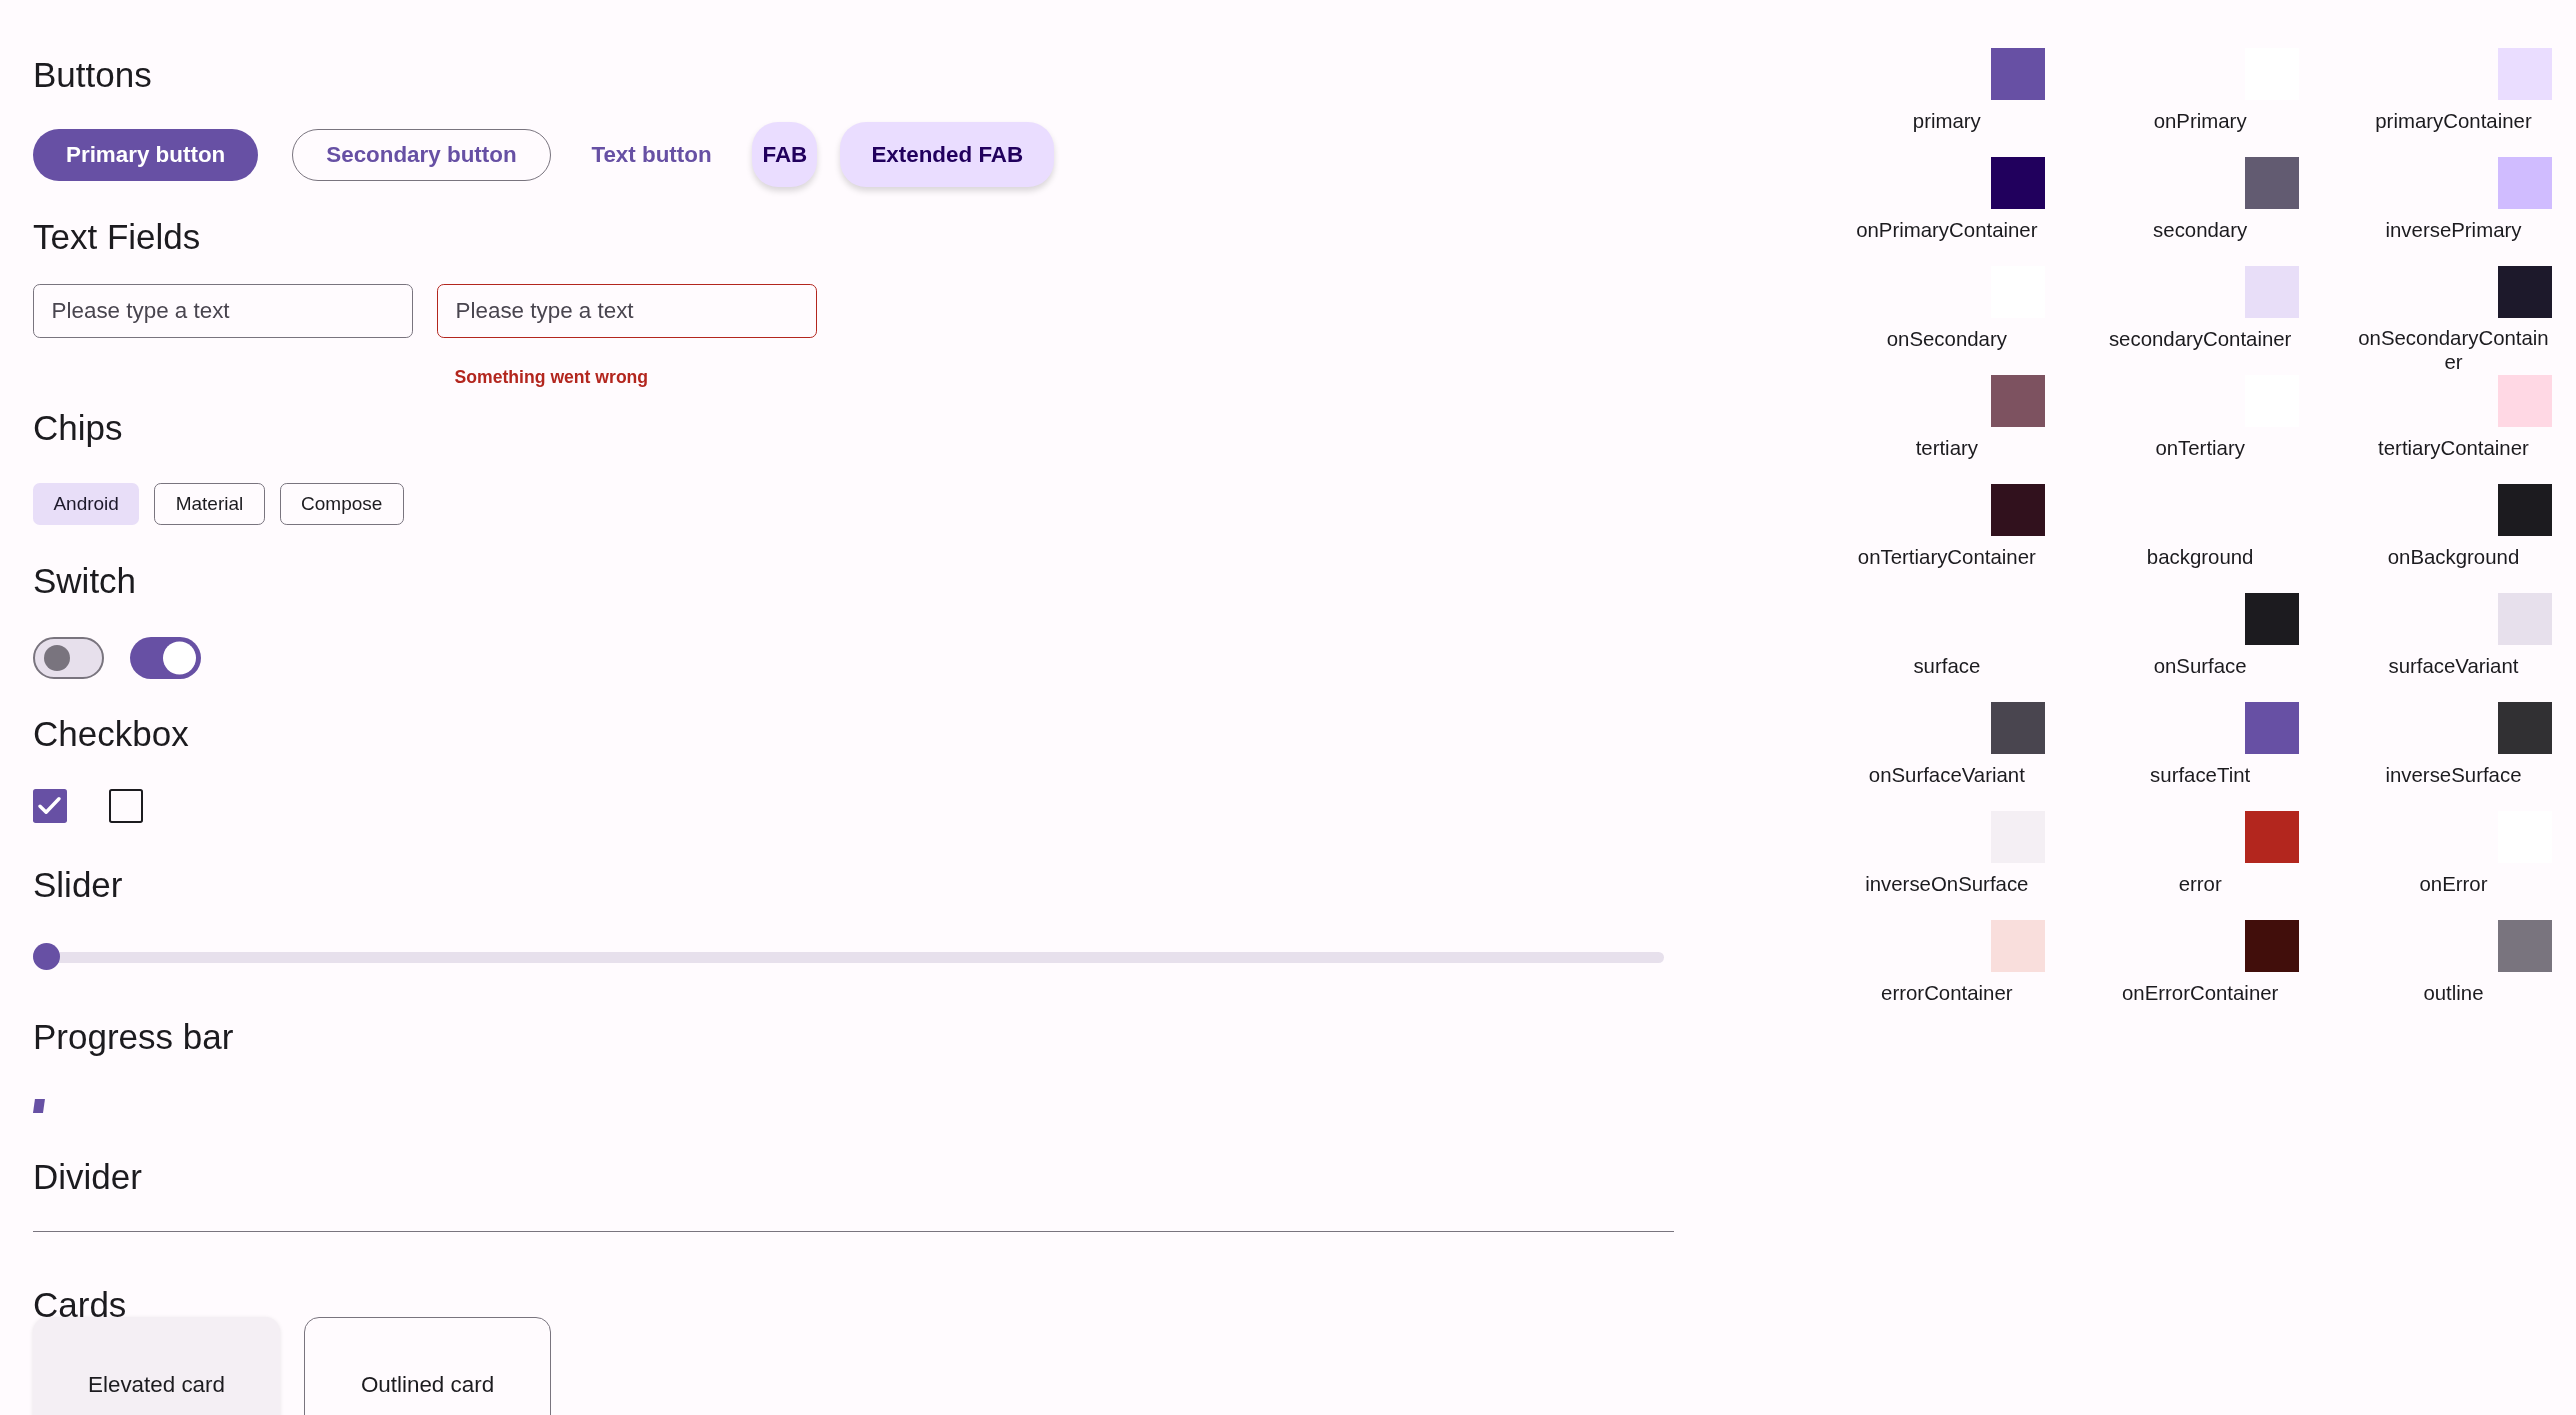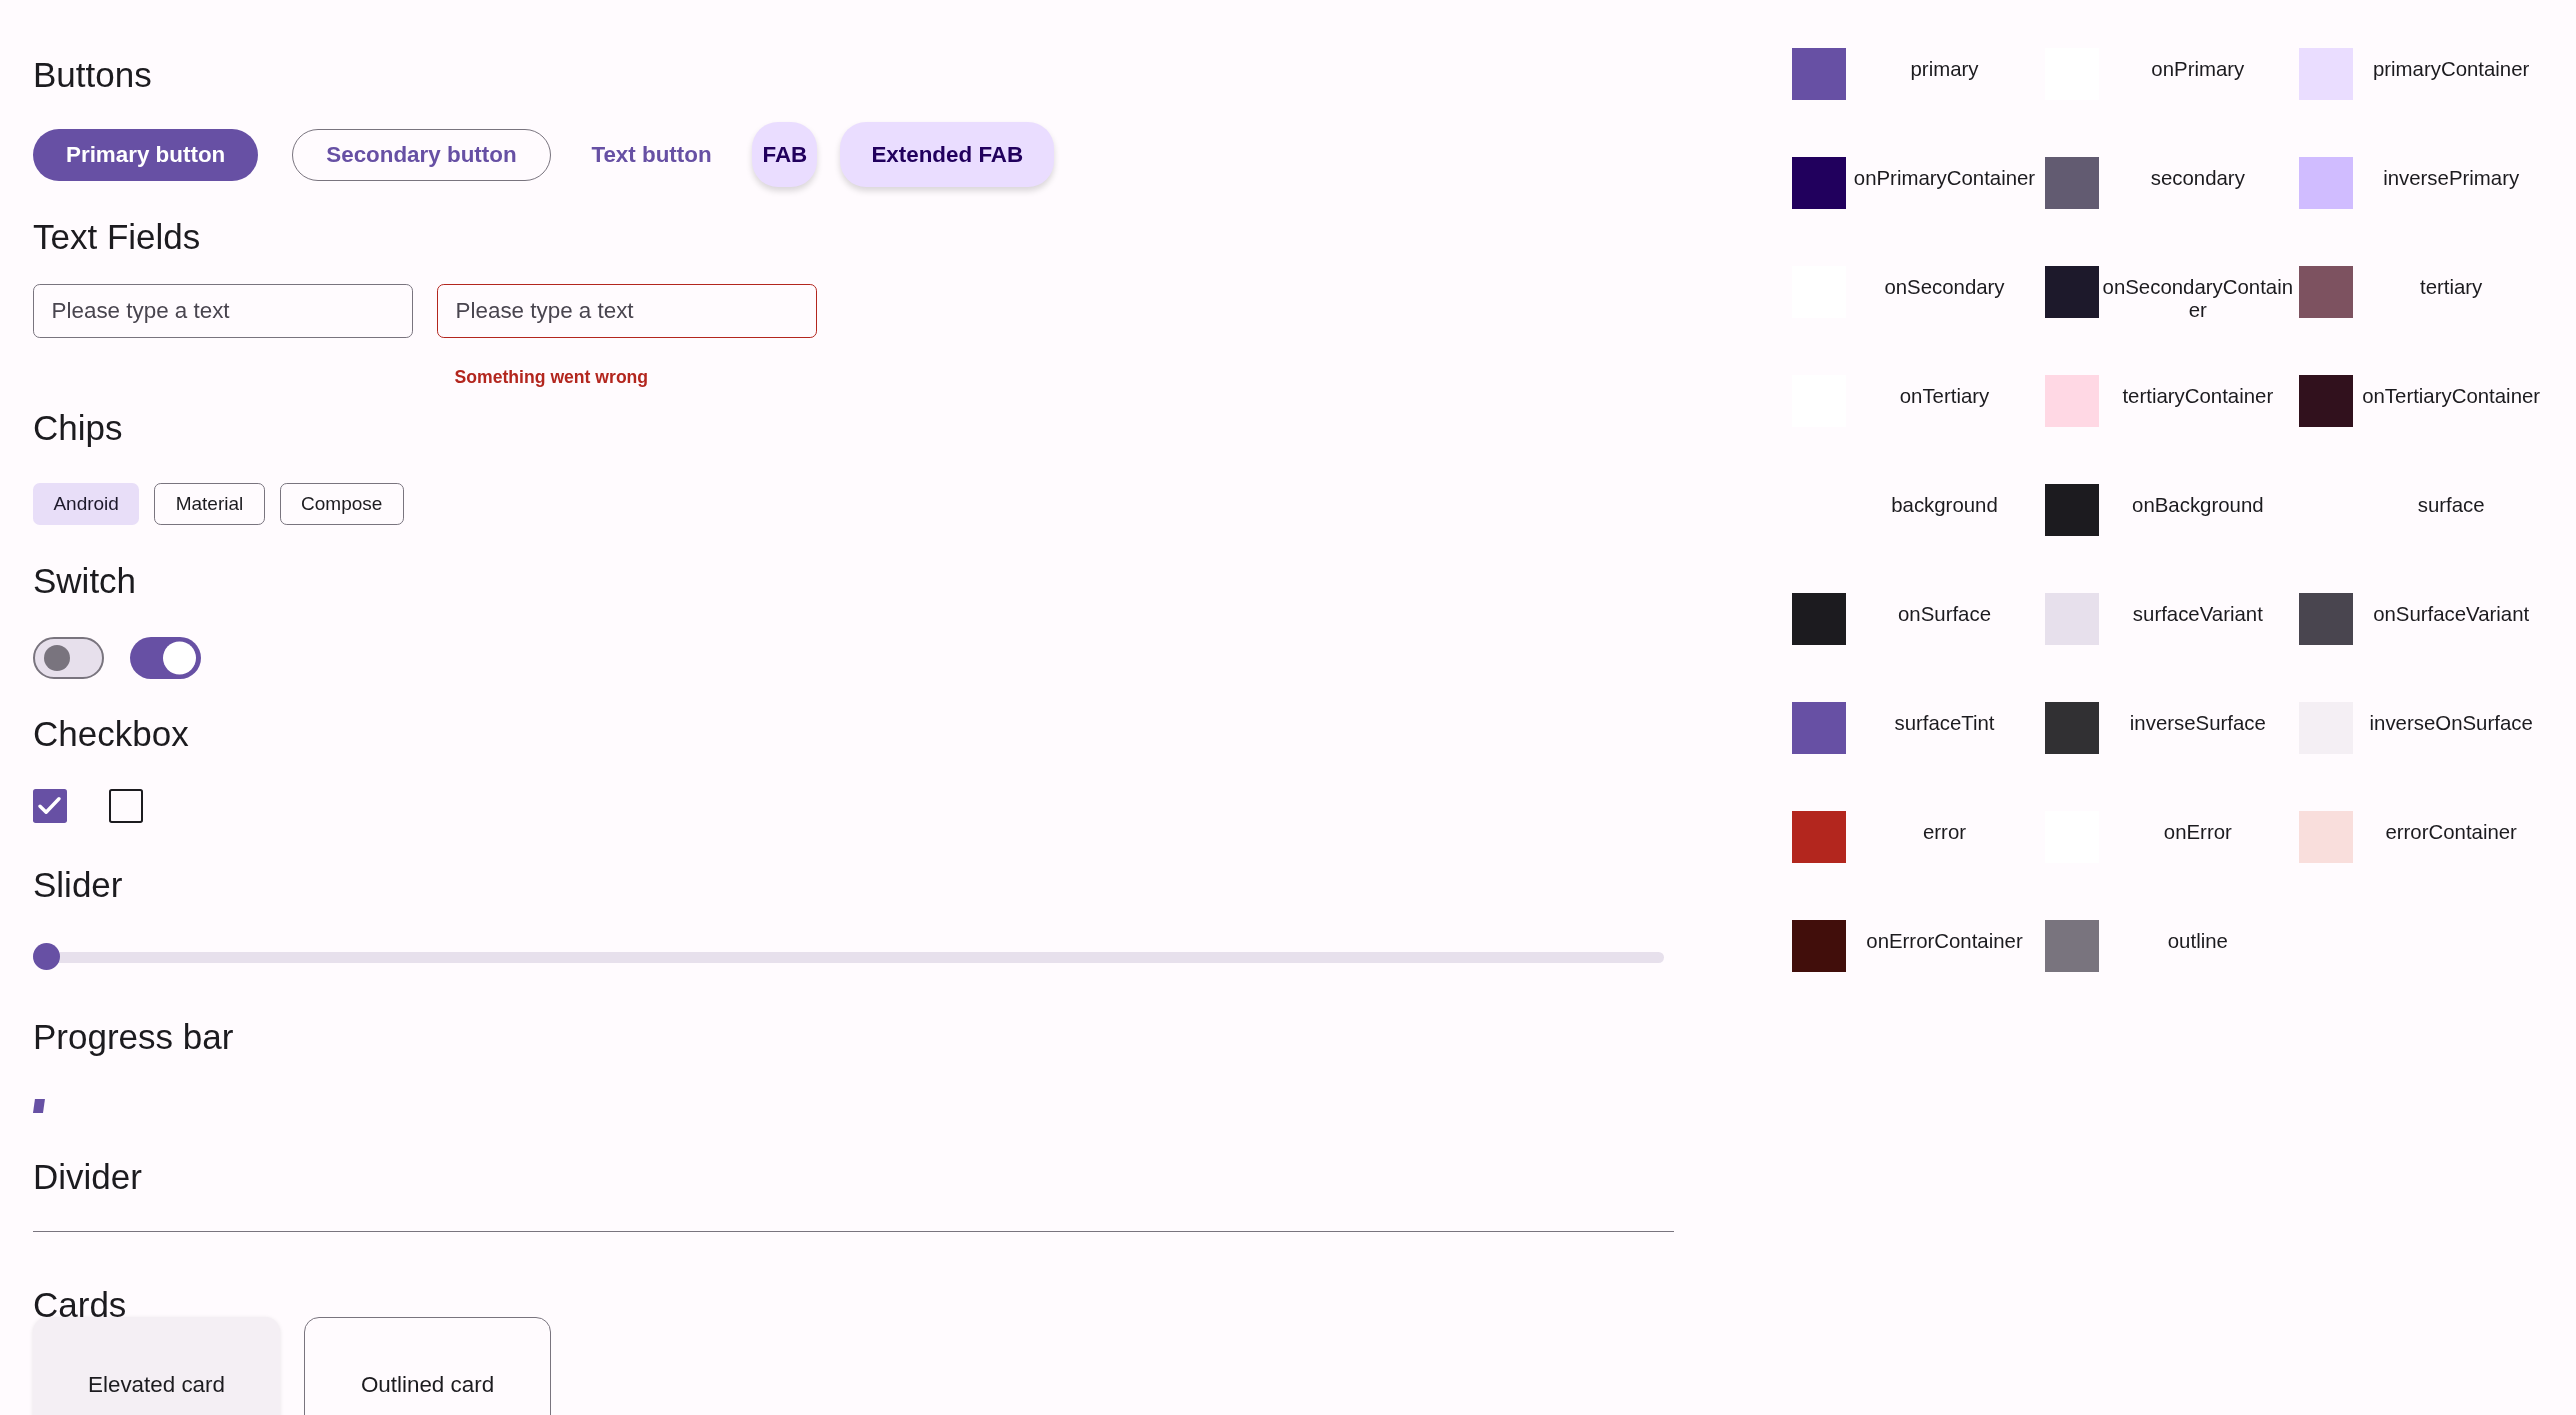--- a/index.html
+++ b/index.html
@@ -229,22 +229,22 @@
   #palette {
     position: absolute;
     left: 1792px; top: 48px;
     width: 760px;
     display: grid;
     grid-template-columns: repeat(3, 1fr);
     row-gap: 0px;
   }
   .swatch-cell {
     display: flex;
-    flex-direction: row;
-    align-items: flex-start;
+    flex-direction: column;
+    align-items: flex-end;
     height: 109px;
   }
   .swatch-box {
     width: 54px; height: 52px;
   }
   .swatch-label {
     margin-top: 9.5px;
     font-size: 20.4px;
     color: #1C1B1F;
     text-align: center;
@@ -350,20 +350,24 @@
     </div>
     <div class="swatch-cell">
       <div class="swatch-box" style="background: rgb(208, 188, 255);"></div>
       <div class="swatch-label">inversePrimary</div>
     </div>
     <div class="swatch-cell">
       <div class="swatch-box" style="background: rgb(255, 255, 255);"></div>
       <div class="swatch-label">onSecondary</div>
     </div>
     <div class="swatch-cell">
+      <div class="swatch-box" style="background: rgb(232, 222, 248);"></div>
+      <div class="swatch-label">secondaryContainer</div>
+    </div>
+    <div class="swatch-cell">
       <div class="swatch-box" style="background: rgb(29, 25, 43);"></div>
       <div class="swatch-label">onSecondaryContainer</div>
     </div>
     <div class="swatch-cell">
       <div class="swatch-box" style="background: rgb(125, 82, 96);"></div>
       <div class="swatch-label">tertiary</div>
     </div>
     <div class="swatch-cell">
       <div class="swatch-box" style="background: rgb(255, 255, 255);"></div>
       <div class="swatch-label">onTertiary</div>

